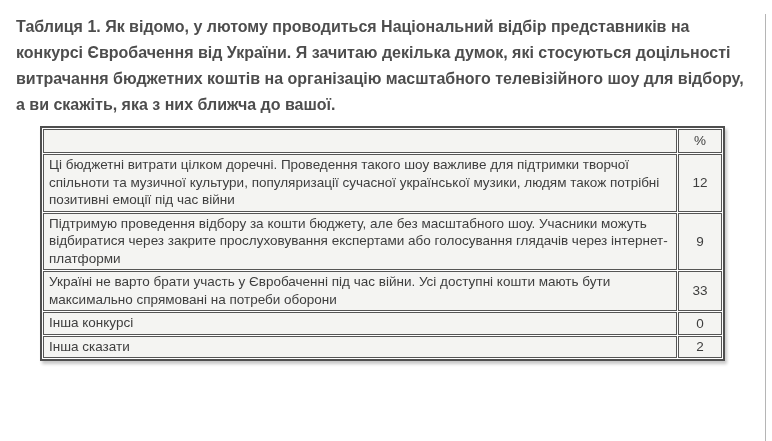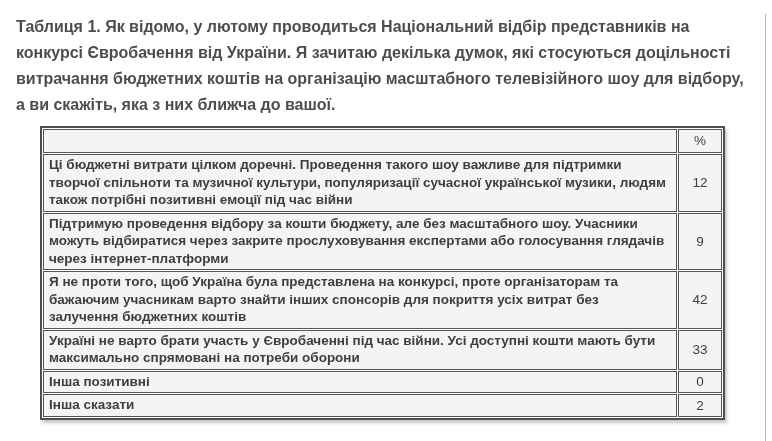--- a/index.html
+++ b/index.html
@@ -45,21 +45,20 @@
     background: #f4f4f2;
     color: #3e3e3e;
     font-size: 13.5px;
     line-height: 17.5px;
     vertical-align: middle;
   }
   td.ans {
     width: 634px;
     padding: 1px 6px 2px 5px;
     text-align: left;
-    font-weight: bold;
   }
   td.pct {
     width: 44px;
     padding: 1px 2px;
     text-align: center;
   }
   tr.hdr td { height: 24px; }
   tr.hdr td.pct { font-weight: normal; }
 </style>
 </head>
@@ -77,29 +76,25 @@
       </tr>
       <tr>
         <td class="ans">Ці бюджетні витрати цілком доречні. Проведення такого шоу важливе для підтримки творчої спільноти та музичної культури, популяризації сучасної української музики, людям також потрібні позитивні емоції під час війни</td>
         <td class="pct">12</td>
       </tr>
       <tr>
         <td class="ans">Підтримую проведення відбору за кошти бюджету, але без масштабного шоу. Учасники можуть відбиратися через закрите прослуховування експертами або голосування глядачів через інтернет-платформи</td>
         <td class="pct">9</td>
       </tr>
       <tr>
-        <td class="ans">Я не проти того, щоб Україна була представлена на конкурсі, проте організаторам та бажаючим учасникам варто знайти інших спонсорів для покриття усіх витрат без залучення бюджетних коштів</td>
-        <td class="pct">42</td>
-      </tr>
-      <tr>
         <td class="ans">Україні не варто брати участь у Євробаченні під час війни. Усі доступні кошти мають бути максимально спрямовані на потреби оборони</td>
         <td class="pct">33</td>
       </tr>
       <tr>
-        <td class="ans">Інша позитивні</td>
+        <td class="ans">Інша конкурсі</td>
         <td class="pct">0</td>
       </tr>
       <tr>
         <td class="ans">Інша сказати</td>
         <td class="pct">2</td>
       </tr>
     </tbody>
   </table>
 
   <div class="page-right-border"></div>

